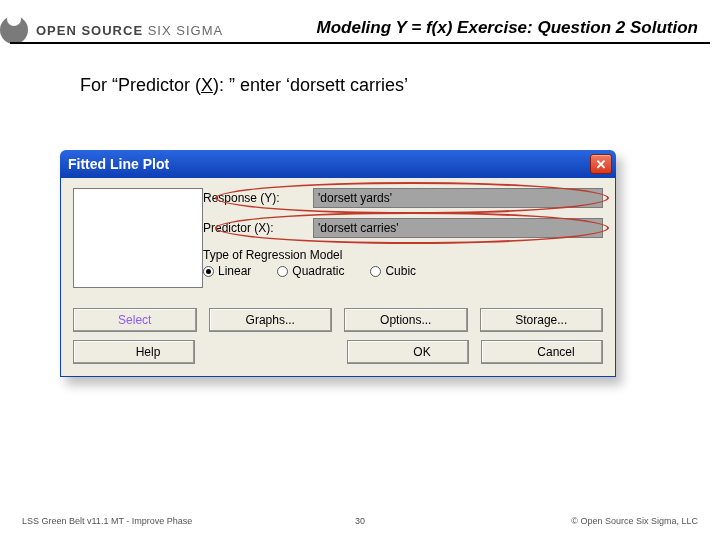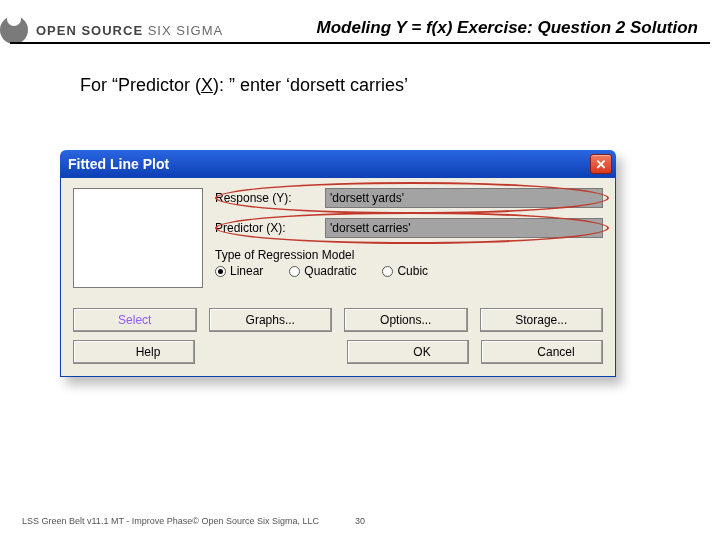--- a/index.html
+++ b/index.html
@@ -60,21 +60,21 @@
     box-shadow: inset 0 1px 0 rgba(255,255,255,.4);
   }
   .dlg-body {
     background: #efece2;
     border: 1px solid #0d3fb5;
     border-top: none;
     padding: 10px 12px 12px 12px;
     font-size: 12px;
     font-family: Tahoma, Arial, sans-serif;
   }
-  .top-row { display:flex; gap:12px; }
+  .top-row { display:flex; }
   .listbox {
     width: 130px; height: 100px;
     background:#fff; border:1px solid #7a7a7a;
   }
   .fields { flex:1; }
   .field-row { display:flex; align-items:center; margin-bottom:10px; }
   .field-label { width:110px; text-align:left; }
   .field-input {
     flex:1; height:20px; border:1px solid #7a7a7a; background:#a3a3a3;
     padding:2px 4px; font-size:12px; font-family:inherit;
@@ -106,21 +106,21 @@
   
   .callouts { position:absolute; left:60px; top:150px; width:556px; pointer-events:none; }
   .ellipse {
     position:absolute; border:2px solid #c0392b; border-radius:50%;
   }
   .ell-y { left:155px; top:32px; width:394px; height:32px; }
   .ell-x { left:155px; top:62px; width:394px; height:32px; }
 
   .footer {
     position:absolute; left:22px; right:22px; bottom:14px;
-    display:flex; justify-content:flex-start; align-items:center;
+    display:flex; justify-content:space-between; align-items:center;
     font-size:9px; color:#555;
   }
   .footer .c { position:absolute; left:50%; transform:translateX(-50%); }
 </style>
 </head>
 <body>
 
 <div class="slide">
 
   <div class="header">

